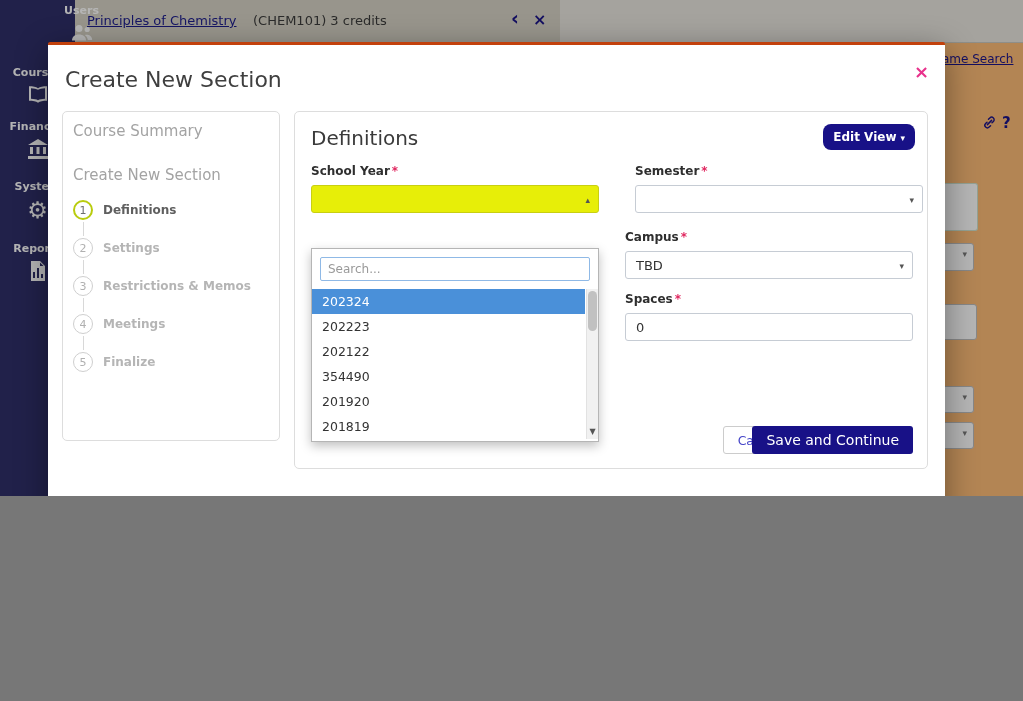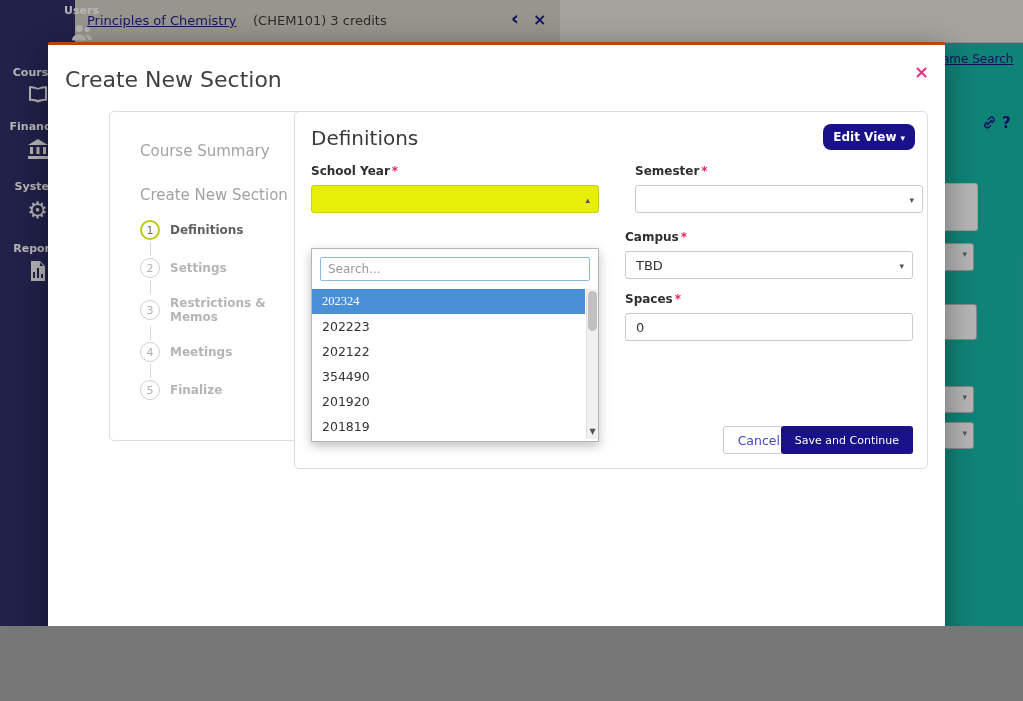--- a/index.html
+++ b/index.html
@@ -1,16 +1,16 @@
 <!DOCTYPE html>
 <html><head>
 <meta charset="utf-8">
 <style>
   html,body{margin:0;padding:0;background:#777;}
-  .screen{position:relative;width:1023px;height:626px;overflow:hidden;background:#14b8a6;
+  .screen{position:relative;width:1023px;height:496px;overflow:hidden;background:#fdba74;
           font-family:"DejaVu Sans","Liberation Sans",sans-serif;}
 
   
   .topbar{position:absolute;left:75px;top:0;width:948px;height:42px;background:#e8e6df;border-bottom:1px solid #c9c7bf;}
   .course-tab{position:absolute;left:0;top:0;width:485px;height:42px;background:#d6d2c4;}
   .course-link{position:absolute;left:12px;top:13px;font-size:13px;color:#1a1a8c;text-decoration:underline;cursor:pointer;}
   .course-meta{position:absolute;left:178px;top:13px;font-size:13px;color:#3a3a3a;}
   .tb-back{position:absolute;left:436px;top:7px;font-size:19px;font-weight:bold;color:#181187;cursor:pointer;}
   .tb-close{position:absolute;left:458px;top:10px;font-size:16px;font-weight:bold;color:#181187;cursor:pointer;}
 
@@ -37,21 +37,21 @@
 
   .overlay{position:absolute;left:0;top:0;width:1023px;height:701px;background:rgba(10,10,10,0.30);z-index:5;}
 
   
   .modal{position:absolute;left:48px;top:42px;width:897px;height:636px;background:#fff;z-index:10;
          border-top:3px solid #c2410c;border-radius:2px;box-shadow:0 8px 32px rgba(0,0,0,0.4);}
   .modal-title{position:absolute;left:17px;top:22px;font-size:22px;color:#3f3f3f;}
   .modal-close{position:absolute;right:16px;top:16px;font-size:18px;font-weight:bold;color:#e8328c;cursor:pointer;}
 
   .card{position:absolute;background:#fff;border:1px solid #ddd;border-radius:5px;box-sizing:border-box;}
-  .left-card{left:14px;top:66px;width:218px;height:330px;padding:30px;margin-left:47px;}
+  .left-card{left:14px;top:66px;width:218px;height:330px;padding:10px;}
   .card-h{font-size:15px;color:#a3a3a3;}
   .course-name{font-size:12.5px;color:#3a3a3a;margin-top:14px;}
   .mt{margin-top:26px;}
   .steps{margin-top:16px;}
   .step{position:relative;display:flex;align-items:center;gap:10px;margin-top:18px;cursor:pointer;}
   .step:first-child{margin-top:8px;}
   .step:not(:first-child)::before{content:"";position:absolute;left:10px;top:-16px;height:14px;width:1px;background:#d8d8d8;}
   .bullet{width:20px;height:20px;border-radius:50%;border:1px solid #cfcfcf;color:#b0b0b0;
           font-size:11px;line-height:20px;text-align:center;flex:0 0 auto;box-sizing:border-box;}
   .step-label{font-size:12px;font-weight:bold;color:#b5b5b5;}
@@ -78,29 +78,29 @@
   .text-input{margin-top:3px;width:100%;height:28px;border:1px solid #c6ccd4;border-radius:3px;
               font-size:13px;padding:0 10px;color:#333;box-sizing:border-box;font-family:inherit;}
 
   .dropdown{position:absolute;left:0;top:52px;width:288px;background:#fff;border:1px solid #b5b5b5;
             box-shadow:0 4px 10px rgba(0,0,0,0.25);z-index:20;padding-bottom:2px;box-sizing:border-box;margin-top:32px;}
   .dd-search{display:block;margin:8px;width:270px;height:24px;border:1px solid #8fb9e6;border-radius:2px;
              font-size:12px;padding:0 7px;box-sizing:border-box;font-family:inherit;color:#333;}
   .dd-search::placeholder{color:#999;}
   .dd-list{position:relative;margin-top:6px;height:150px;overflow:hidden;padding-right:13px;}
   .dd-opt{height:25px;line-height:25px;padding-left:10px;font-size:12.5px;color:#333;cursor:pointer;}
-  .dd-opt.selected{background:#4a90d9;color:#fff;font-family:Liberation Serif, serif;}
+  .dd-opt.selected{background:#4a90d9;color:#fff;}
   .dd-scroll{position:absolute;right:0;top:0;width:12px;height:150px;background:#f1f1f1;border-left:1px solid #e2e2e2;box-sizing:border-box;}
   .dd-thumb{position:absolute;top:2px;left:1px;width:9px;height:40px;background:#c1c1c1;border-radius:5px;cursor:pointer;}
   .dd-down{position:absolute;bottom:0;left:0;width:100%;height:14px;font-size:8px;color:#555;text-align:center;line-height:14px;background:#f1f1f1;cursor:pointer;}
 
   .btn-cancel{position:absolute;right:132px;bottom:14px;height:28px;padding:0 14px;background:#fff;border:1px solid #ccc;
               border-radius:3px;color:#4444c8;font-size:12.5px;cursor:pointer;font-family:inherit;}
   .btn-save{position:absolute;right:14px;bottom:14px;height:28px;padding:0 14px;background:#181187;border:none;
-            border-radius:3px;color:#fff;font-size:11px;cursor:pointer;font-family:inherit;}
+            border-radius:3px;color:#fff;font-size:14px;cursor:pointer;font-family:inherit;}
 </style>
 </head>
 <body>
 
 <div class="screen">
 
   <div class="topbar">
     <div class="course-tab">
       <span class="course-link">Principles of Chemistry</span>
       <span class="course-meta">(CHEM101) 3 credits</span>

